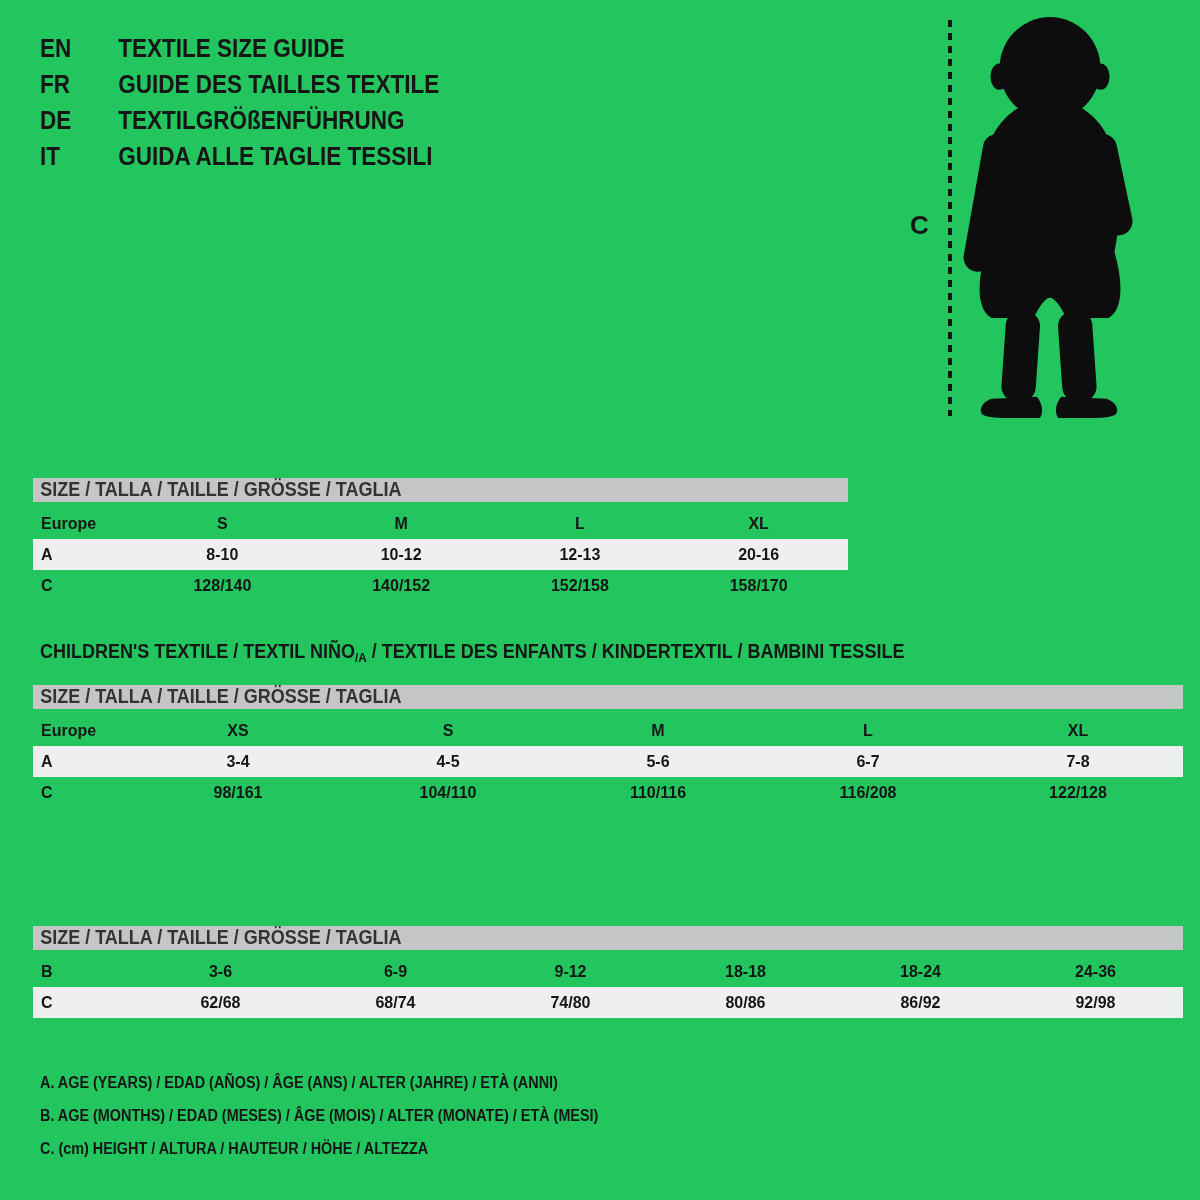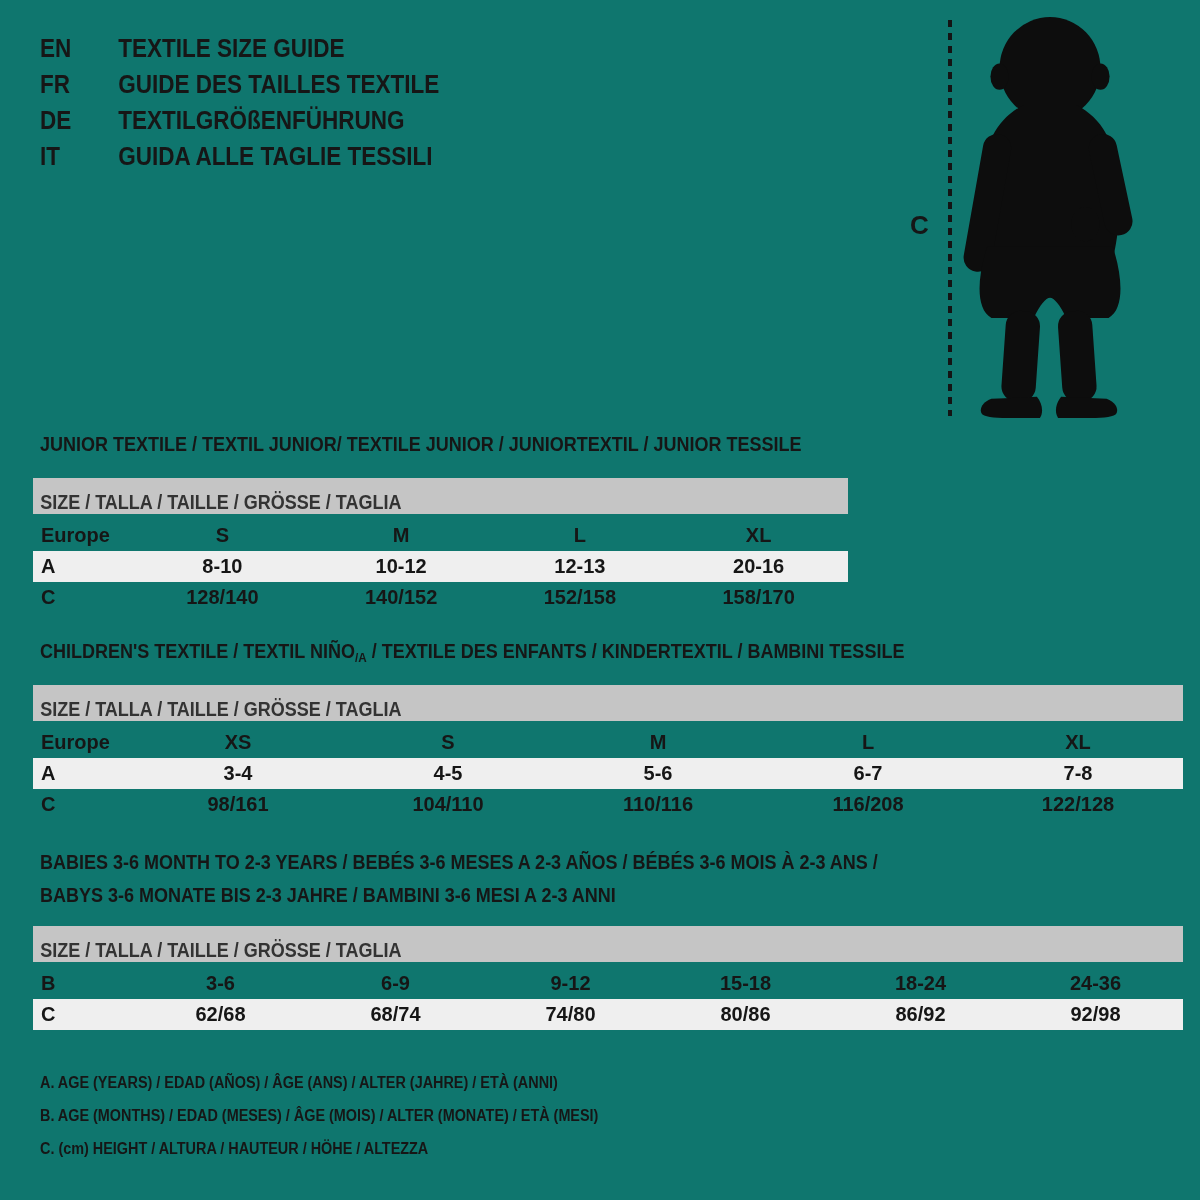--- a/index.html
+++ b/index.html
@@ -1,17 +1,17 @@
 <!DOCTYPE html>
 <html><head>
 <meta charset="utf-8">
 <style>
   html,body{margin:0;padding:0;background:#ffffff;}
   .page{
-    position:relative;width:1200px;height:1200px;background:#0f766e;
+    position:relative;width:1200px;height:1200px;background:#22c55e;
     font-family:"Liberation Sans", sans-serif;color:#161616;overflow:hidden;
   }
   .cond{transform:scaleX(0.9);transform-origin:0 50%;white-space:nowrap;display:inline-block;}
 
   
   .lang{position:absolute;left:40px;top:30px;}
   .lang-row{display:flex;align-items:center;height:36px;font-weight:bold;font-size:25px;}
   .lang-code{width:87px;}
 
   
@@ -19,24 +19,24 @@
     background:repeating-linear-gradient(to bottom,#141414 0 7px,transparent 7px 13px);}
   .measure-label{position:absolute;left:910px;top:210px;font-size:26px;font-weight:bold;}
   .baby-svg{position:absolute;left:963px;top:14px;}
 
   
   .sec-heading{position:absolute;left:40px;font-weight:bold;font-size:20px;line-height:33px;}
   .subscript{font-size:13px;vertical-align:-4px;font-weight:bold;}
 
   
   .size-table{position:absolute;left:33px;}
-  .bar{height:36px;background:#c5c5c5;display:flex;align-items:flex-end;
+  .bar{height:24px;background:#c5c5c5;display:flex;align-items:flex-start;
     font-weight:bold;font-size:20px;color:#333333;margin-bottom:6px;}
   .bar-text{padding-left:8px;}
-  .trow{display:flex;align-items:center;height:31px;font-weight:bold;font-size:20px;}
+  .trow{display:flex;align-items:center;height:31px;font-weight:bold;font-size:16px;}
   .trow.alt{background:#efefef;}
   .tlabel{width:100px;padding-left:8px;box-sizing:border-box;}
   .tcell{flex:1;text-align:center;}
 
   
   .legend{position:absolute;left:40px;top:1066px;font-weight:bold;font-size:16px;line-height:33px;}
 </style>
 </head>
 <body>
 
@@ -81,23 +81,20 @@
       <rect x="132" y="118" width="28" height="102" rx="14" transform="rotate(-12 146 169)"></rect>
       <ellipse cx="121" cy="208" rx="14" ry="17"></ellipse>
       <path d="M24 230 C14 260 12 292 28 301 L70 301 C76 288 82 281 86 281 C90 281 96 288 102 301 L144 301 C160 292 158 260 148 230 Z"></path>
       <rect x="40" y="294" width="34" height="90" rx="15" transform="rotate(4 57 339)"></rect>
       <rect x="96" y="294" width="34" height="90" rx="15" transform="rotate(-4 113 339)"></rect>
       <path d="M28 381 C20 384 16 390 18 395 C20 399 30 400 44 400 L76 400 C80 394 78 385 73 379 Z"></path>
       <path d="M97 379 C92 385 90 394 94 400 L126 400 C140 400 150 399 152 395 C154 390 150 384 142 381 Z"></path>
     </g>
   </svg>
 
-  <div class="sec-heading" style="top:428px;">
-    <span class="cond">JUNIOR TEXTILE / TEXTIL JUNIOR/ TEXTILE JUNIOR / JUNIORTEXTIL / JUNIOR TESSILE</span>
-  </div>
   <div class="size-table" style="top:478px;width:815px;">
     <div class="bar">
       <span class="bar-text cond">SIZE / TALLA / TAILLE / GRÖSSE / TAGLIA</span>
     </div>
     <div class="trow">
       <span class="tlabel">Europe</span>
       <span class="tcell">S</span>
       <span class="tcell">M</span>
       <span class="tcell">L</span>
       <span class="tcell">XL</span>
@@ -144,34 +141,30 @@
     <div class="trow">
       <span class="tlabel">C</span>
       <span class="tcell">98/161</span>
       <span class="tcell">104/110</span>
       <span class="tcell">110/116</span>
       <span class="tcell">116/208</span>
       <span class="tcell">122/128</span>
     </div>
   </div>
 
-  <div class="sec-heading" style="top:846px;">
-    <div><span class="cond">BABIES 3-6 MONTH TO 2-3 YEARS / BEBÉS 3-6 MESES A 2-3 AÑOS / BÉBÉS 3-6 MOIS À 2-3 ANS /</span></div>
-    <div><span class="cond">BABYS 3-6 MONATE BIS 2-3 JAHRE / BAMBINI 3-6 MESI A 2-3 ANNI</span></div>
-  </div>
   <div class="size-table" style="top:926px;width:1150px;">
     <div class="bar">
       <span class="bar-text cond">SIZE / TALLA / TAILLE / GRÖSSE / TAGLIA</span>
     </div>
     <div class="trow">
       <span class="tlabel">B</span>
       <span class="tcell">3-6</span>
       <span class="tcell">6-9</span>
       <span class="tcell">9-12</span>
-      <span class="tcell">15-18</span>
+      <span class="tcell">18-18</span>
       <span class="tcell">18-24</span>
       <span class="tcell">24-36</span>
     </div>
     <div class="trow alt">
       <span class="tlabel">C</span>
       <span class="tcell">62/68</span>
       <span class="tcell">68/74</span>
       <span class="tcell">74/80</span>
       <span class="tcell">80/86</span>
       <span class="tcell">86/92</span>

